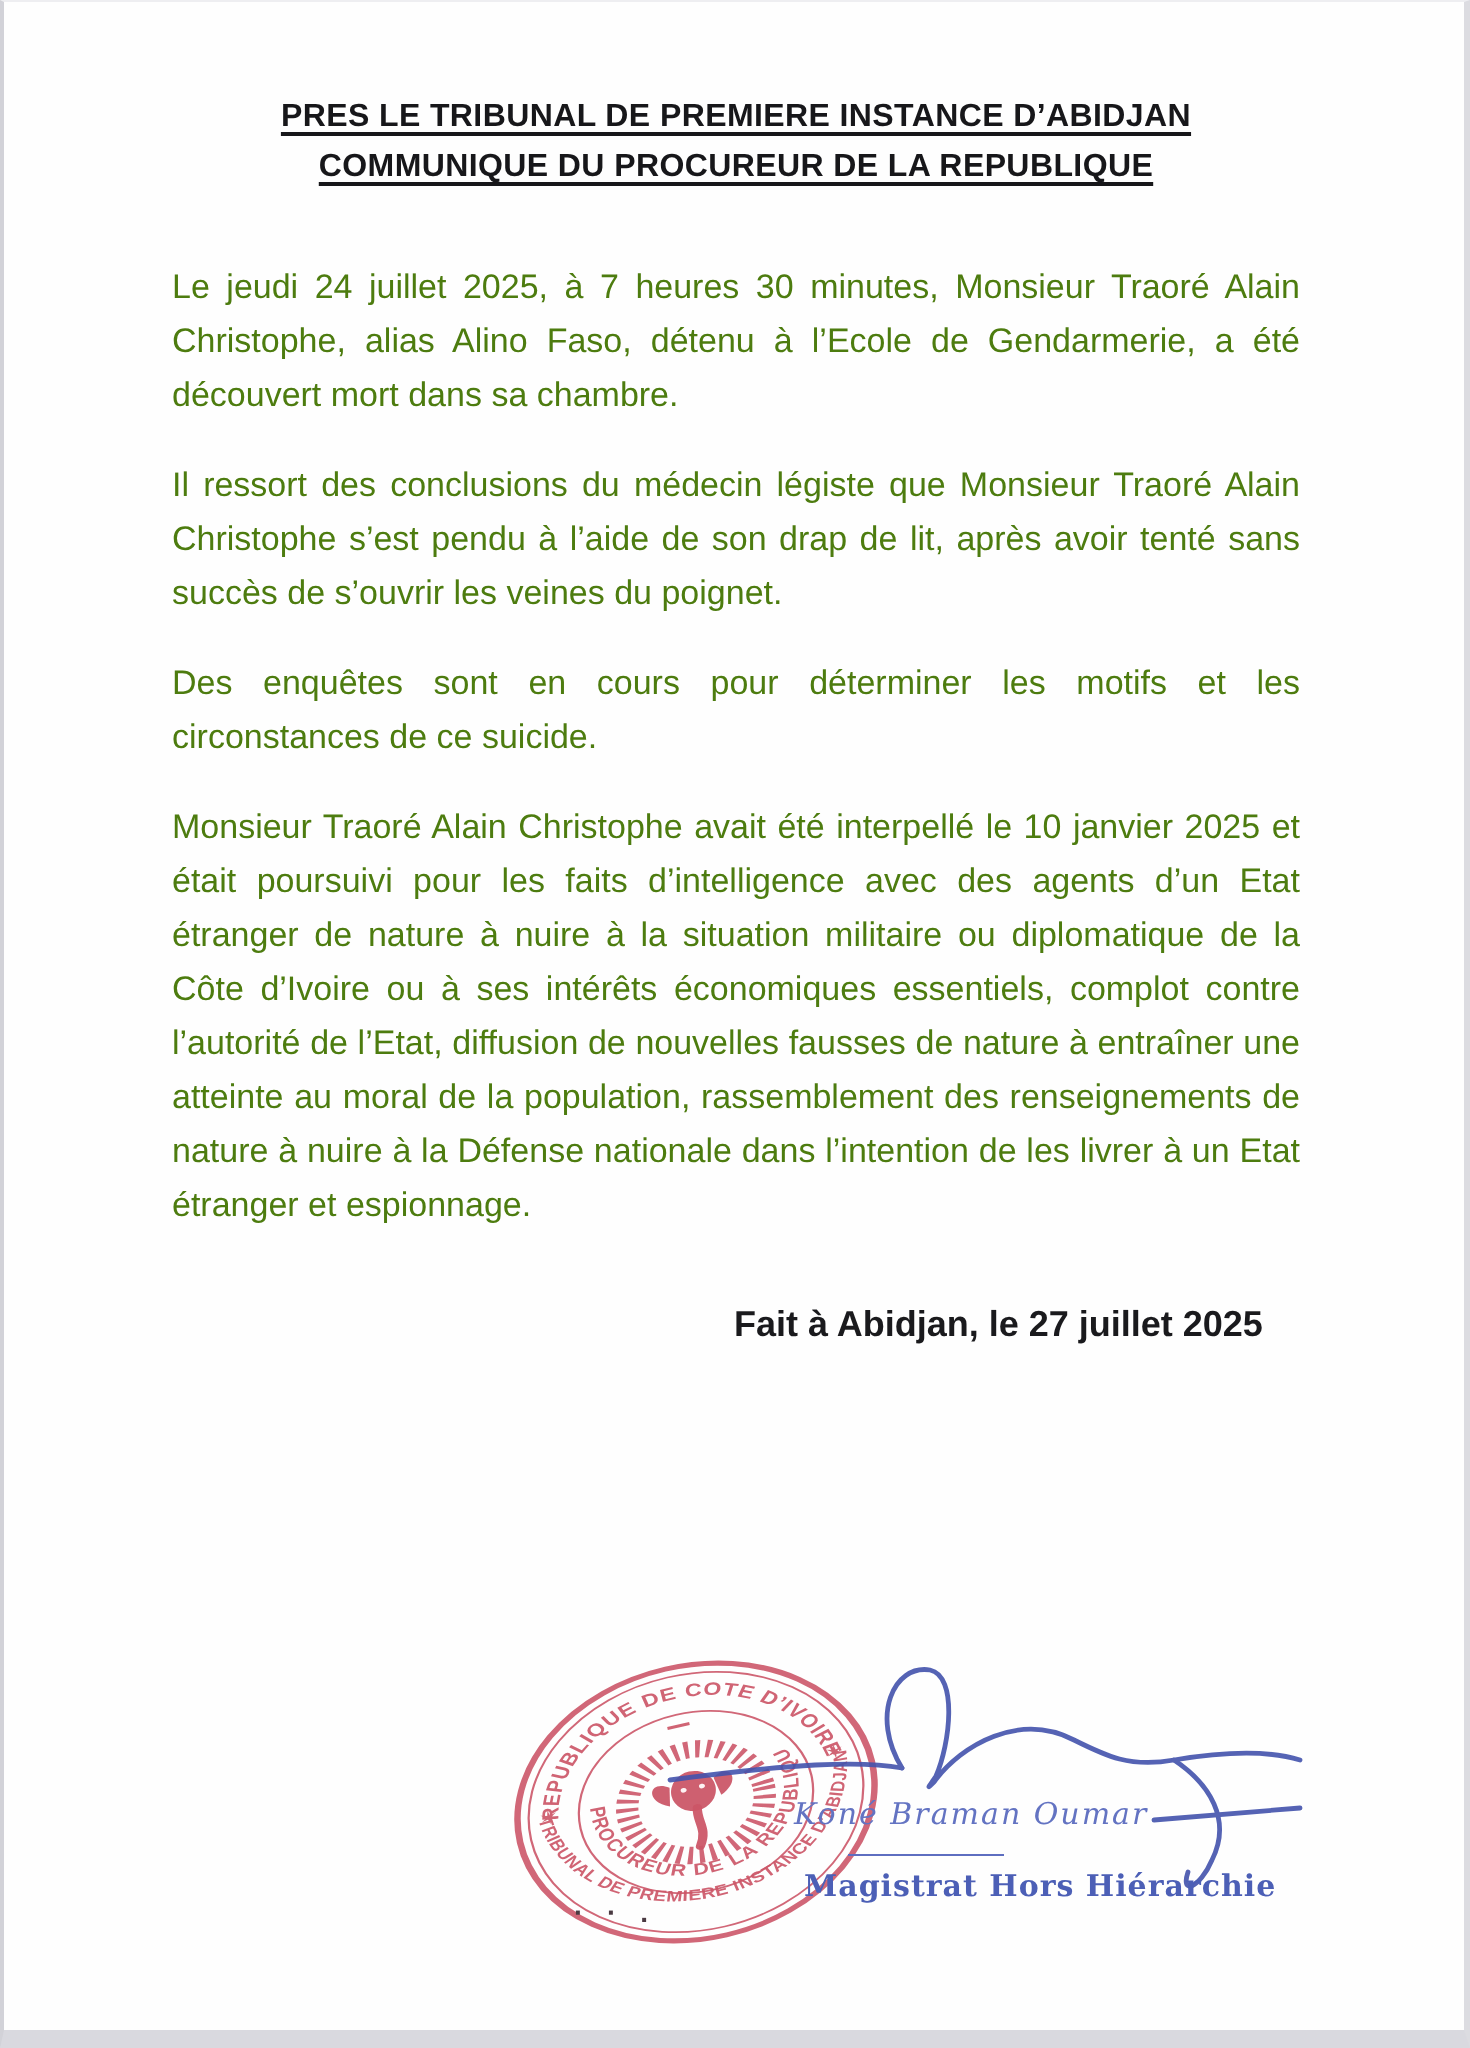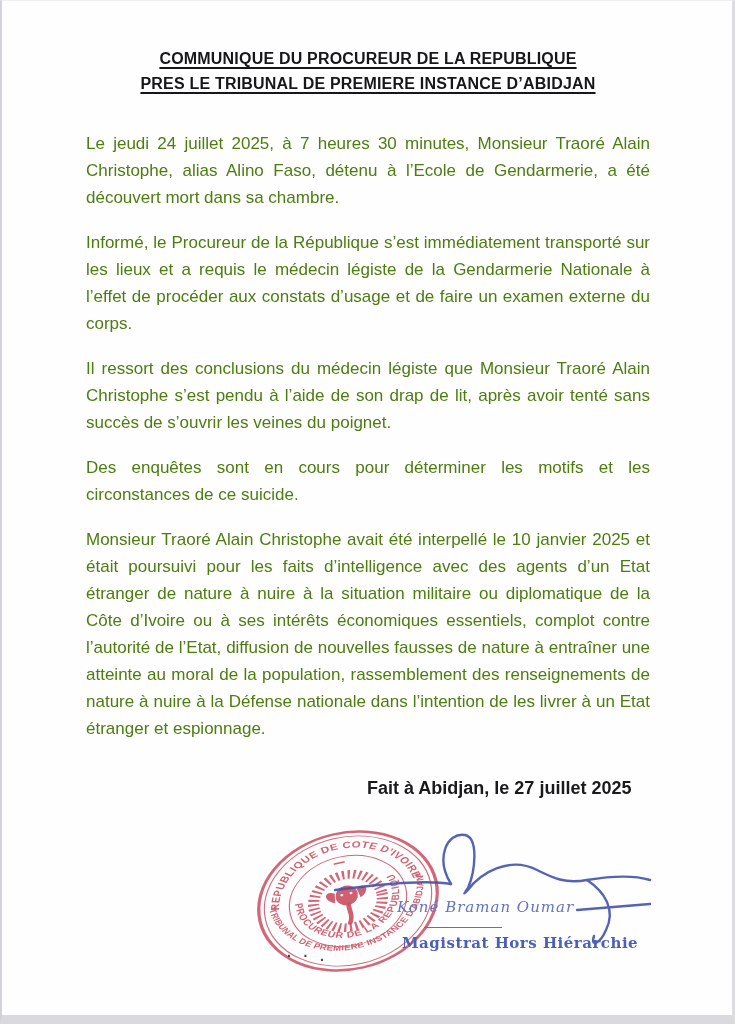--- a/index.html
+++ b/index.html
@@ -111,27 +111,26 @@
   }
 </style>
 </head>
 <body>
 
 <div class="page">
   <div class="photo-frame"></div>
 
   <div class="content">
     <div class="doc-title">
+      <div>PRES LE TRIBUNAL DE PREMIERE INSTANCE D’ABIDJAN</div>
       <div>COMMUNIQUE DU PROCUREUR DE LA REPUBLIQUE</div>
-      <div>PRES LE TRIBUNAL DE PREMIERE INSTANCE D’ABIDJAN</div>
     </div>
 
     <div class="body-text">
       <p>Le jeudi 24 juillet 2025, à 7 heures 30 minutes, Monsieur Traoré Alain Christophe, alias Alino Faso, détenu à l’Ecole de Gendarmerie, a été découvert mort dans sa chambre.</p>
-      <p>Informé, le Procureur de la République s’est immédiatement transporté sur les lieux et a requis le médecin légiste de la Gendarmerie Nationale à l’effet de procéder aux constats d’usage et de faire un examen externe du corps.</p>
       <p>Il ressort des conclusions du médecin légiste que Monsieur Traoré Alain Christophe s’est pendu à l’aide de son drap de lit, après avoir tenté sans succès de s’ouvrir les veines du poignet.</p>
       <p>Des enquêtes sont en cours pour déterminer les motifs et les circonstances de ce suicide.</p>
       <p>Monsieur Traoré Alain Christophe avait été interpellé le 10 janvier 2025 et était poursuivi pour les faits d’intelligence avec des agents d’un Etat étranger de nature à nuire à la situation militaire ou diplomatique de la Côte d’Ivoire ou à ses intérêts économiques essentiels, complot contre l’autorité de l’Etat, diffusion de nouvelles fausses de nature à entraîner une atteinte au moral de la population, rassemblement des renseignements de nature à nuire à la Défense nationale dans l’intention de les livrer à un Etat étranger et espionnage.</p>
     </div>
 
     <div class="dateline">Fait à Abidjan, le 27 juillet 2025</div>
   </div>
 
   <div class="signature-area">
 

